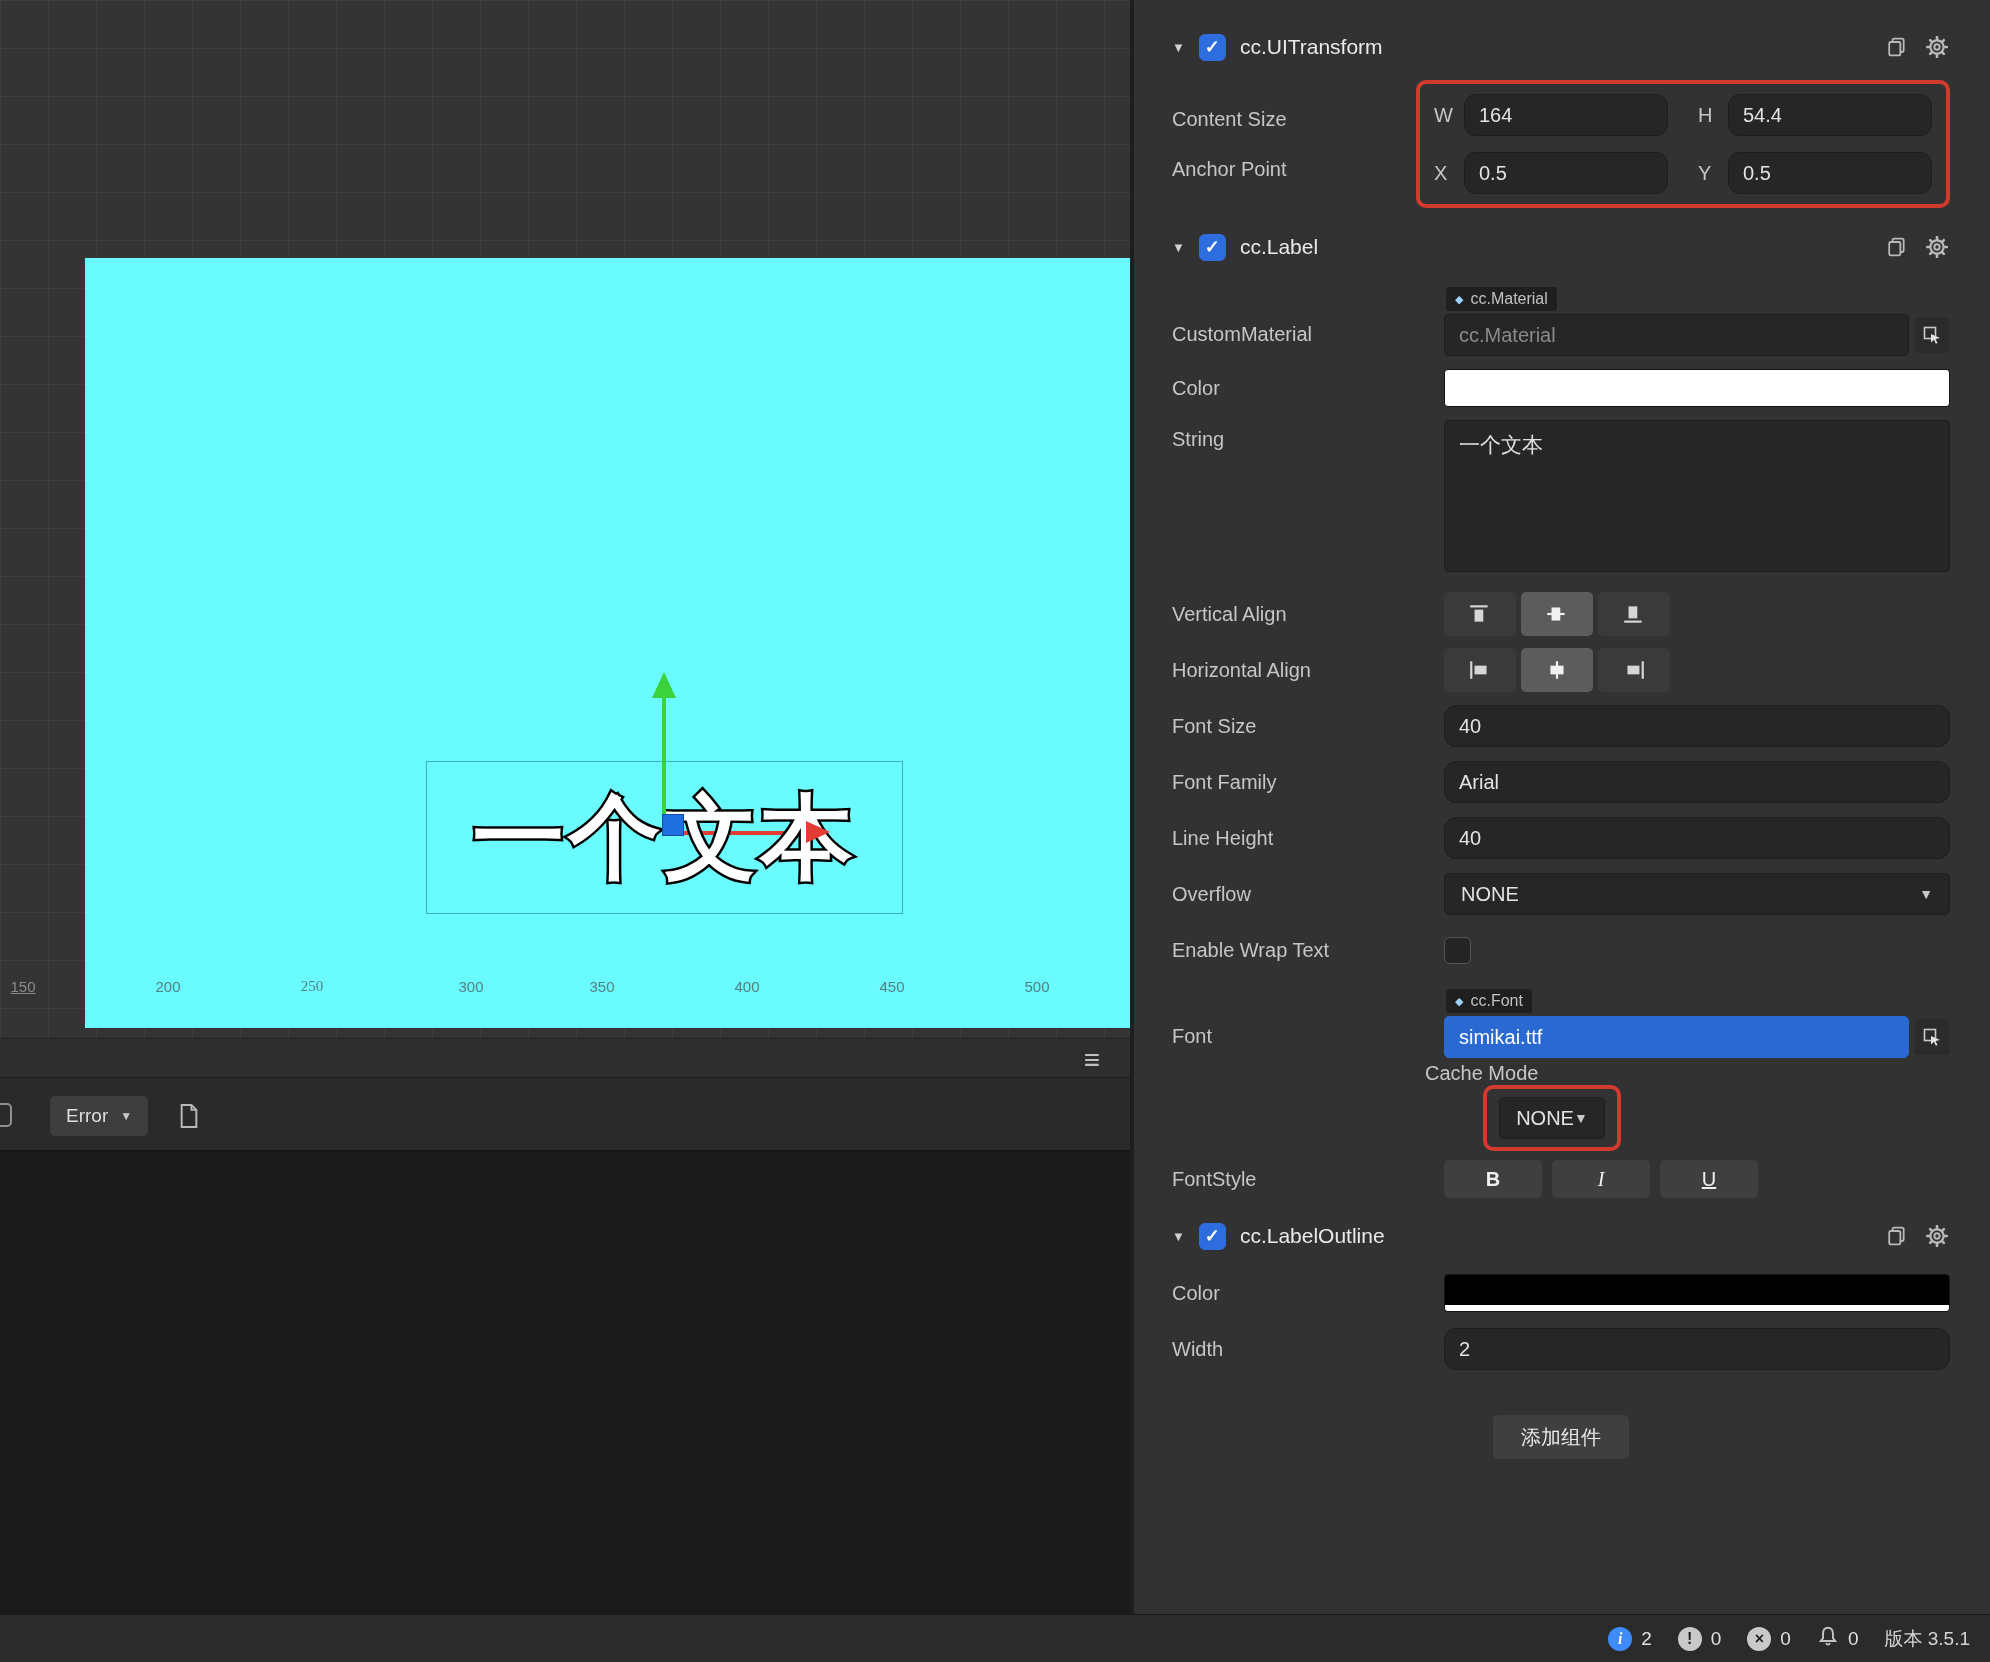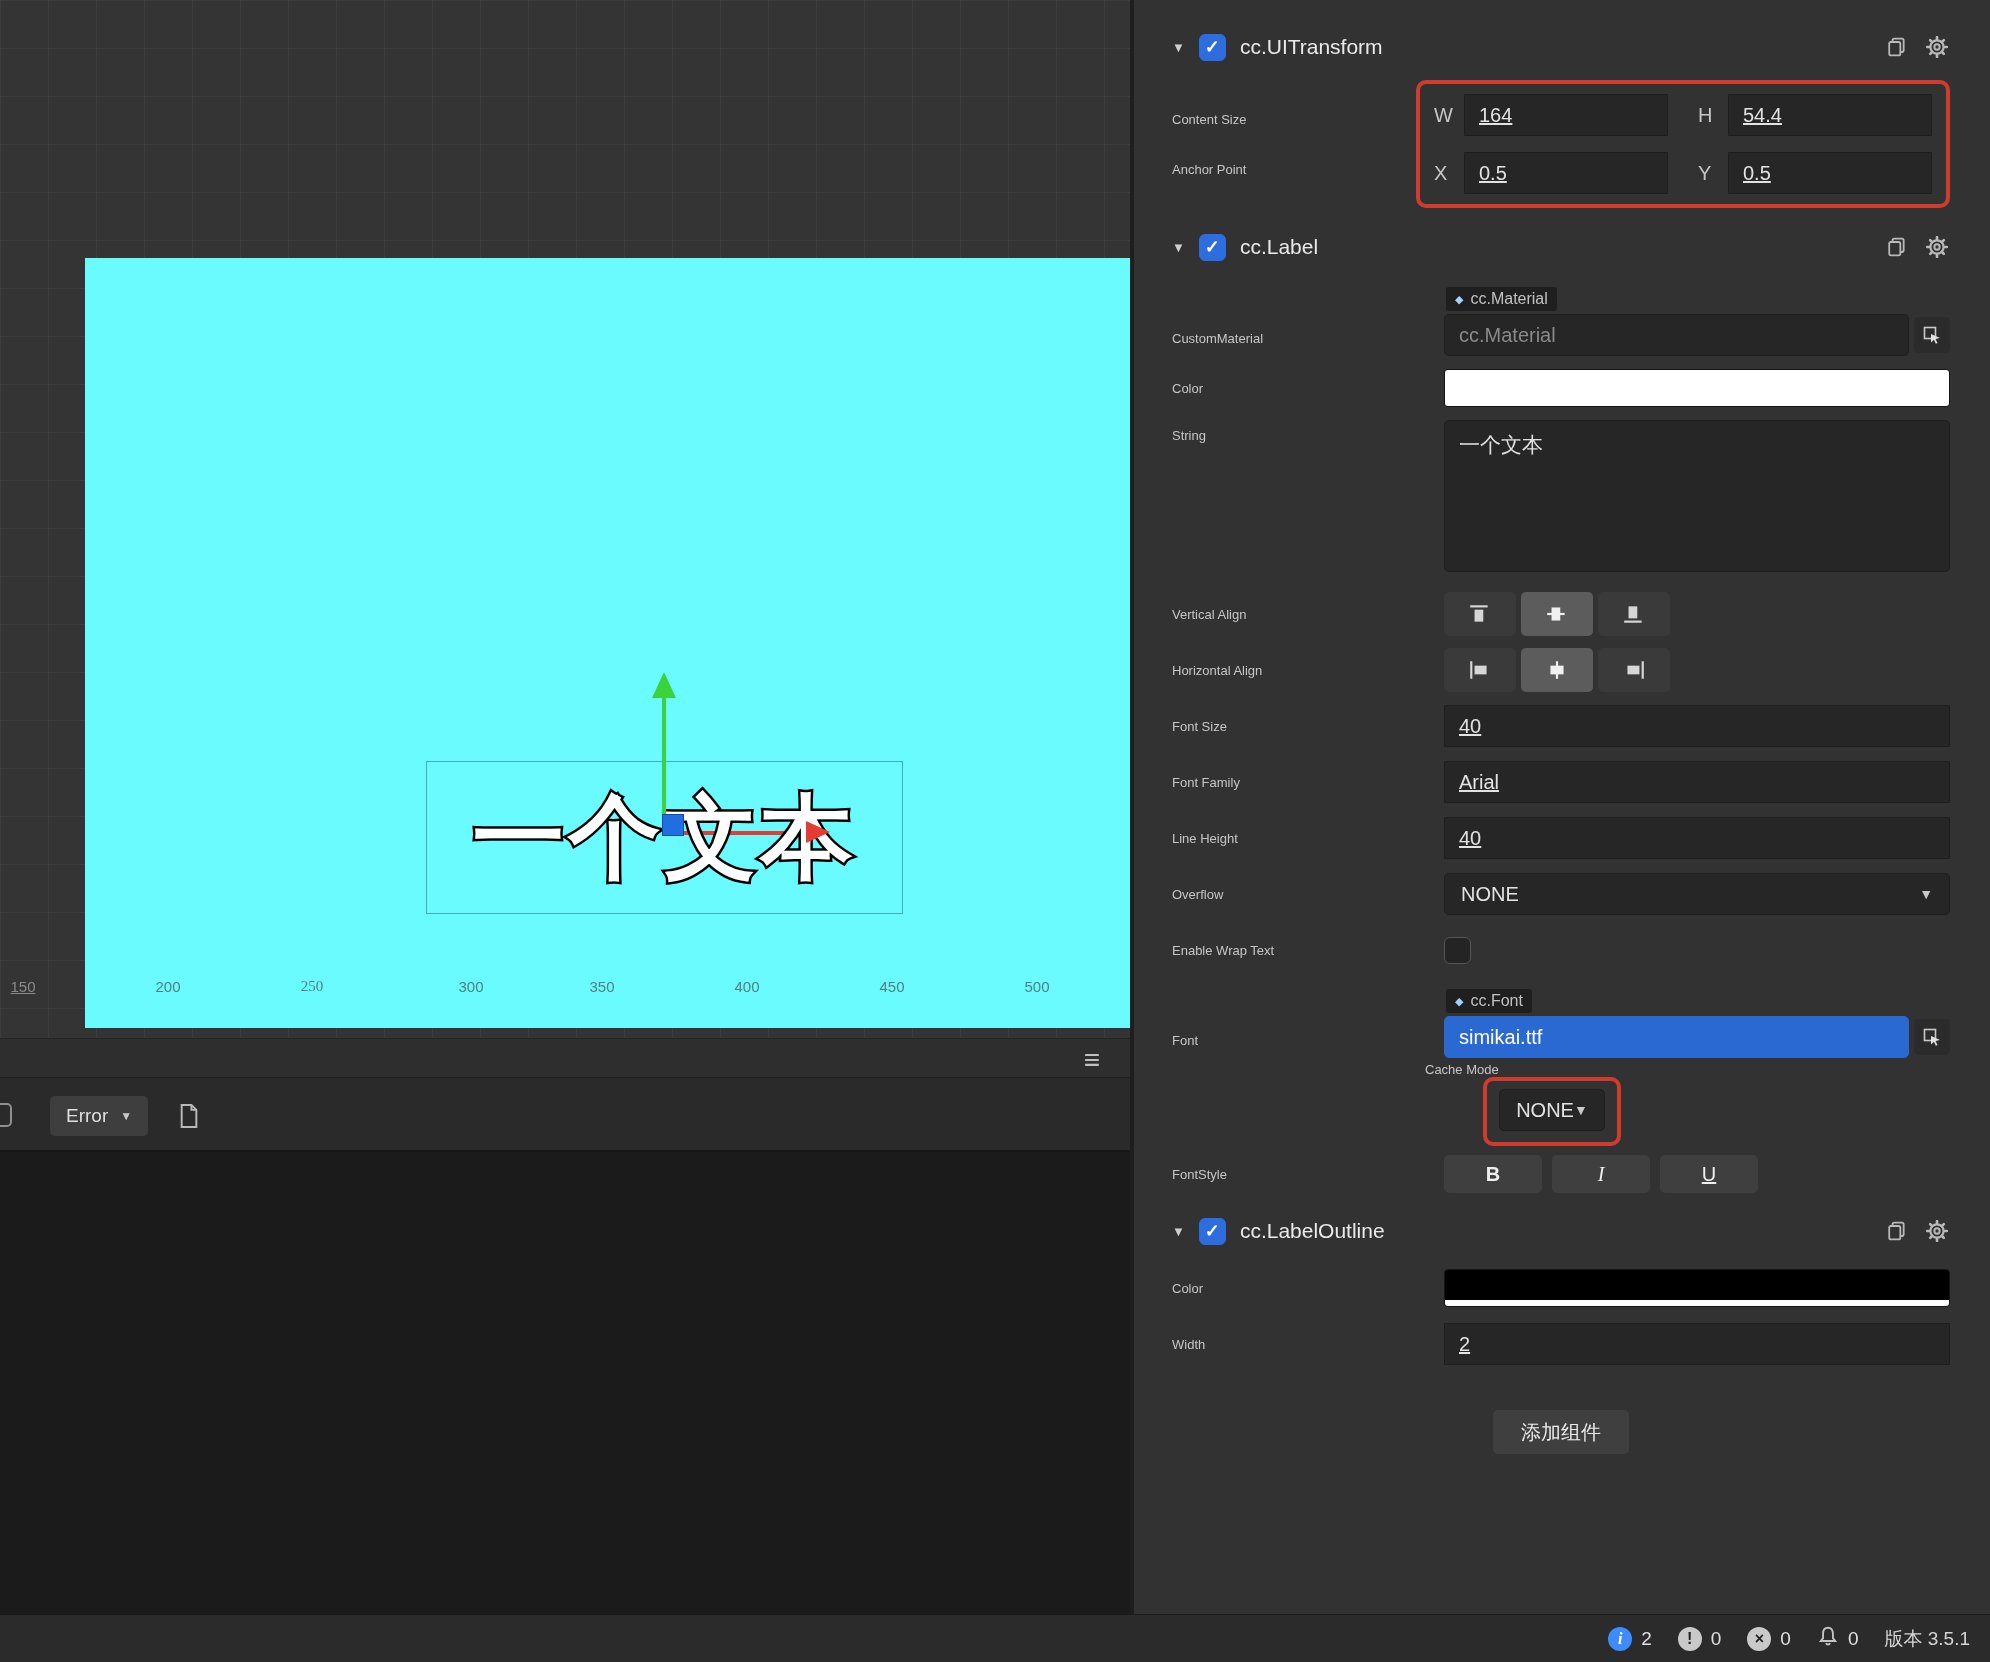--- a/index.html
+++ b/index.html
@@ -71,27 +71,27 @@
     display:flex; align-items:center; justify-content:center; cursor:pointer; flex:none; }
   .cbx.on { background:#2e6ddf; border-color:#2e6ddf; }
   .cbx .tick { color:#fff; font-size:18px; font-weight:bold; line-height:1; }
   .sec-title { font-size:21px; color:#eaeaea; }
   .spacer { flex:1; }
   .hicon { width:26px; height:26px; display:flex; align-items:center; justify-content:center; cursor:pointer; }
 
   .prop-row { display:flex; align-items:center; min-height:56px; }
   .prop-row.top { align-items:flex-start; }
   .prop-row.asset { align-items:flex-end; padding-bottom:4px; min-height:84px; }
-  .prop-label { width:272px; flex:none; font-size:13px; color:#c6c6c6; }
+  .prop-label { width:272px; flex:none; font-size:20px; color:#c6c6c6; }
   .prop-row.top .prop-label { padding-top:12px; }
   .prop-row.asset .prop-label { padding-bottom:10px; }
   .prop-field { flex:1; display:flex; align-items:center; min-width:0; }
 
-  input.tf { width:100%; min-width:0; height:42px; background:#262626; border:1px solid #1d1d1d; border-radius:1px;
-    color:#e3e3e3; font-size:20px; padding:0 14px; font-family:"Liberation Sans", sans-serif; outline:none;text-decoration:underline; }
+  input.tf { width:100%; min-width:0; height:42px; background:#262626; border:1px solid #1d1d1d; border-radius:12px;
+    color:#e3e3e3; font-size:20px; padding:0 14px; font-family:"Liberation Sans", sans-serif; outline:none; }
 
   
   .pair-block { display:flex; margin:4px 0 10px 0; }
   .pair-labels { width:244px; flex:none; display:flex; flex-direction:column; justify-content:space-around; padding:14px 0; }
   .pair-labels .prop-label { width:auto; }
   .red-box { flex:1; border:4px solid #d13b2e; border-radius:10px; padding:10px 14px; display:flex; flex-direction:column; gap:16px; }
   .mini-row { display:flex; align-items:center; gap:12px; }
   .mini-row .axis { font-size:20px; color:#c6c6c6; width:18px; flex:none; }
   .mini-row input.tf { flex:1; }
   .mini-row .gap { width:6px; flex:none; }

